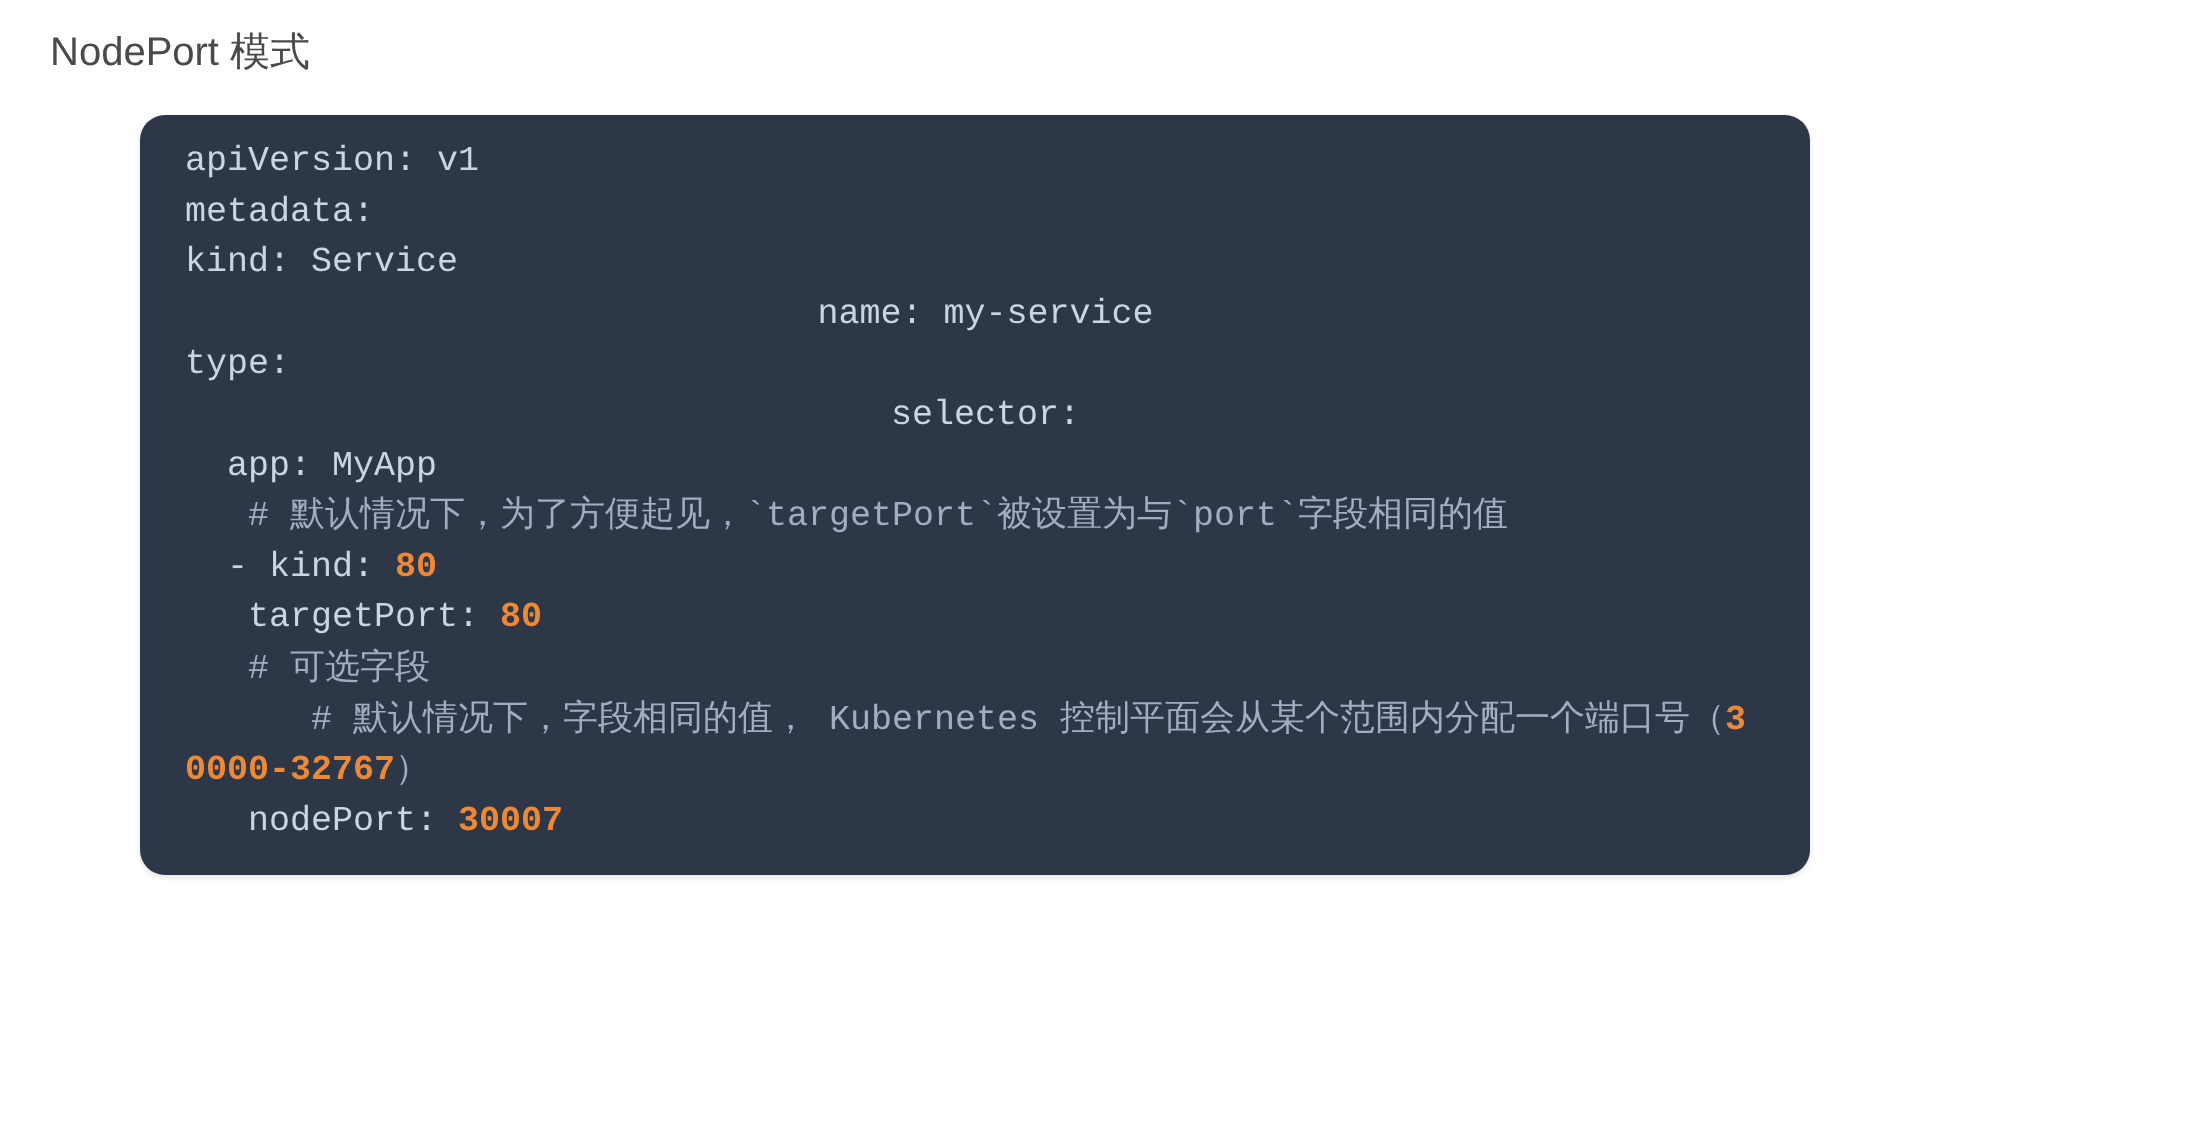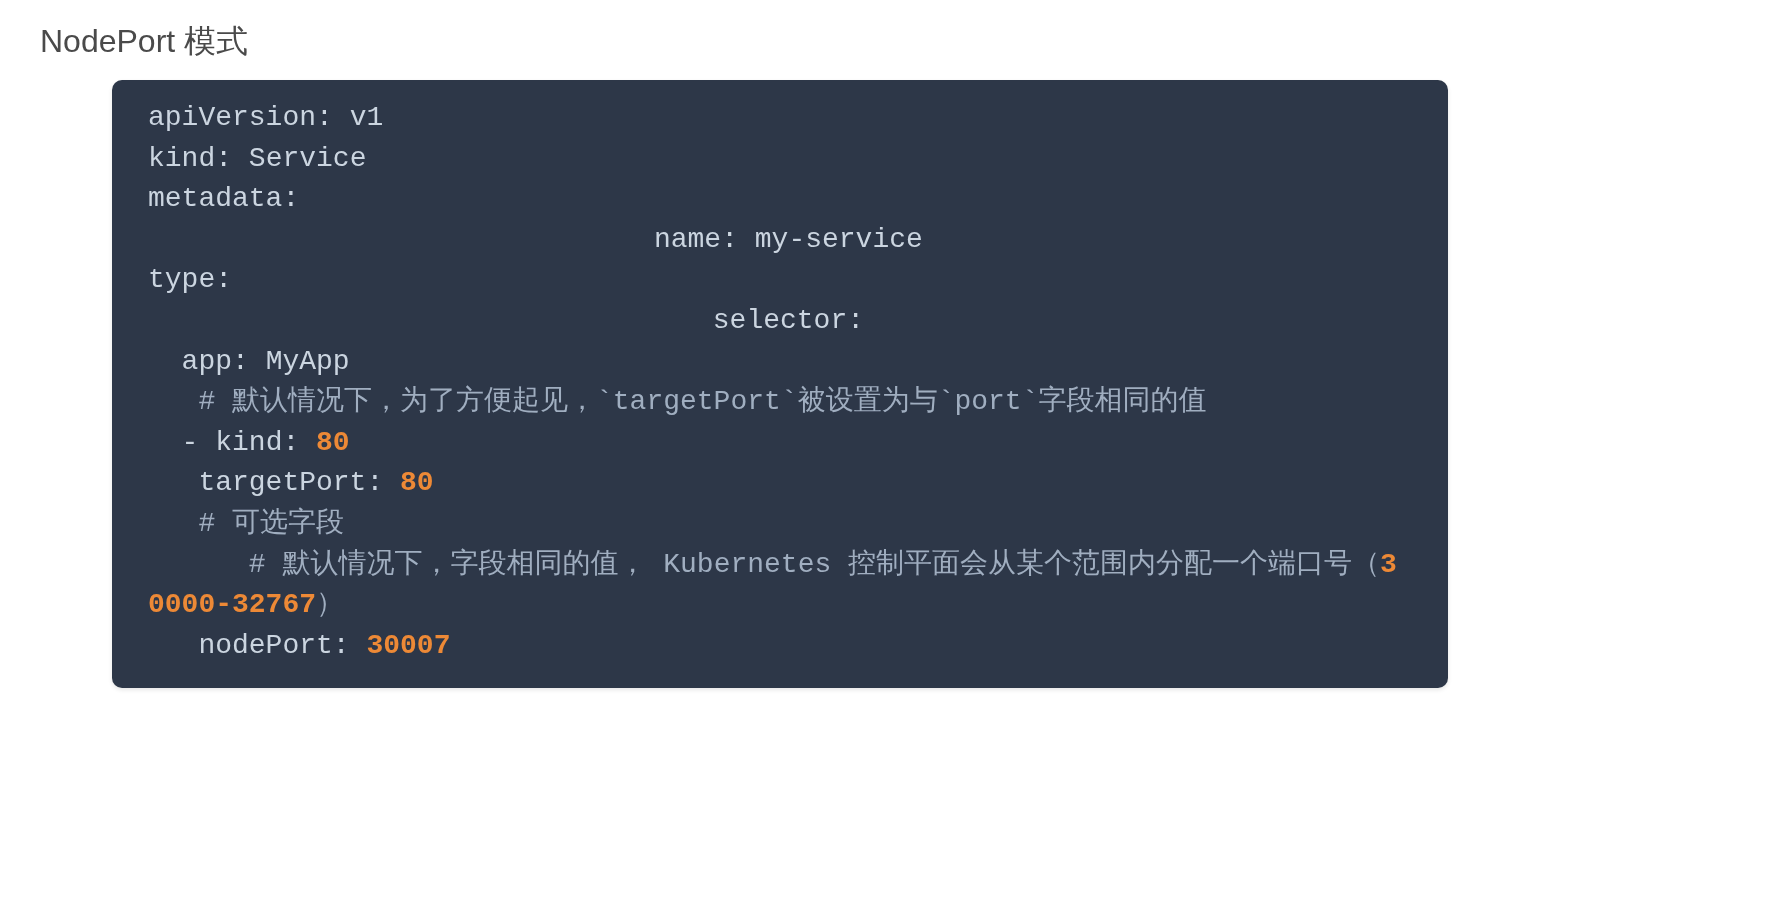--- a/index.html
+++ b/index.html
@@ -10,25 +10,25 @@
     body {
       font-family: -apple-system, BlinkMacSystemFont, "Segoe UI", "PingFang SC", "Microsoft YaHei", sans-serif;
       background: #ffffff;
       padding: 20px 40px;
       width: 1768px;
     }
     .heading {
       font-size: 32px;
       font-weight: 500;
       color: #4a4a4a;
-      margin-bottom: 16px;
+      margin-bottom: 28px;
     }
     .code-block {
       background: #2d3748;
-      border-radius: 10px;
+      border-radius: 20px;
       padding: 18px 36px 22px 36px;
       margin-left: 72px;
       margin-right: 280px;
       box-shadow: 0 2px 4px rgba(0,0,0,0.1);
       font-family: "SF Mono", Consolas, Monaco, "Courier New", monospace;
       font-size: 28px;
       line-height: 1.45;
       color: #cbd5e0;
     }
     .code-line {
@@ -62,22 +62,22 @@
       padding-left: 1.8em;
     }
   </style>
 </head>
 <body>
 
 <h2 class="heading">NodePort 模式</h2>
 
 <div class="code-block">
   <div class="code-line"><span class="key">apiVersion</span><span>:</span><span> </span><span class="value-string">v1</span></div>
+  <div class="code-line"><span class="key">metadata</span><span>:</span></div>
   <div class="code-line"><span class="key">kind</span><span>:</span><span> </span><span class="value-string">Service</span></div>
-  <div class="code-line"><span class="key">metadata</span><span>:</span></div>
   <div class="code-line indent1"><span class="key">name</span><span>:</span><span> </span><span class="value-string">my-service</span></div>
   <div class="code-line"><span class="key">type</span><span>:</span></div>
   <div class="code-line indent1"><span class="key">selector</span><span>:</span></div>
   <div class="code-line indent2"><span class="key">app</span><span>:</span><span> </span><span class="value-string">MyApp</span></div>
   <div class="code-line indent3"><span class="comment"># 默认情况下，为了方便起见，`targetPort`被设置为与`port`字段相同的值</span></div>
   <div class="code-line indent2"><span class="dash">-</span><span> </span><span class="key">kind</span><span>:</span><span> </span><span class="value-number">80</span></div>
   <div class="code-line indent3"><span class="key">targetPort</span><span>:</span><span> </span><span class="value-number">80</span></div>
   <div class="code-line indent3"><span class="comment"># 可选字段</span></div>
   <div class="code-line"><span class="comment">      <span># 默认情况下，字段相同的值， Kubernetes 控制平面会从某个范围内分配一个端口号（</span><span class="value-number">30000-32767</span><span>）</span></span></div>
   <div class="code-line indent3"><span class="key">nodePort</span><span>:</span><span> </span><span class="value-number">30007</span></div>

